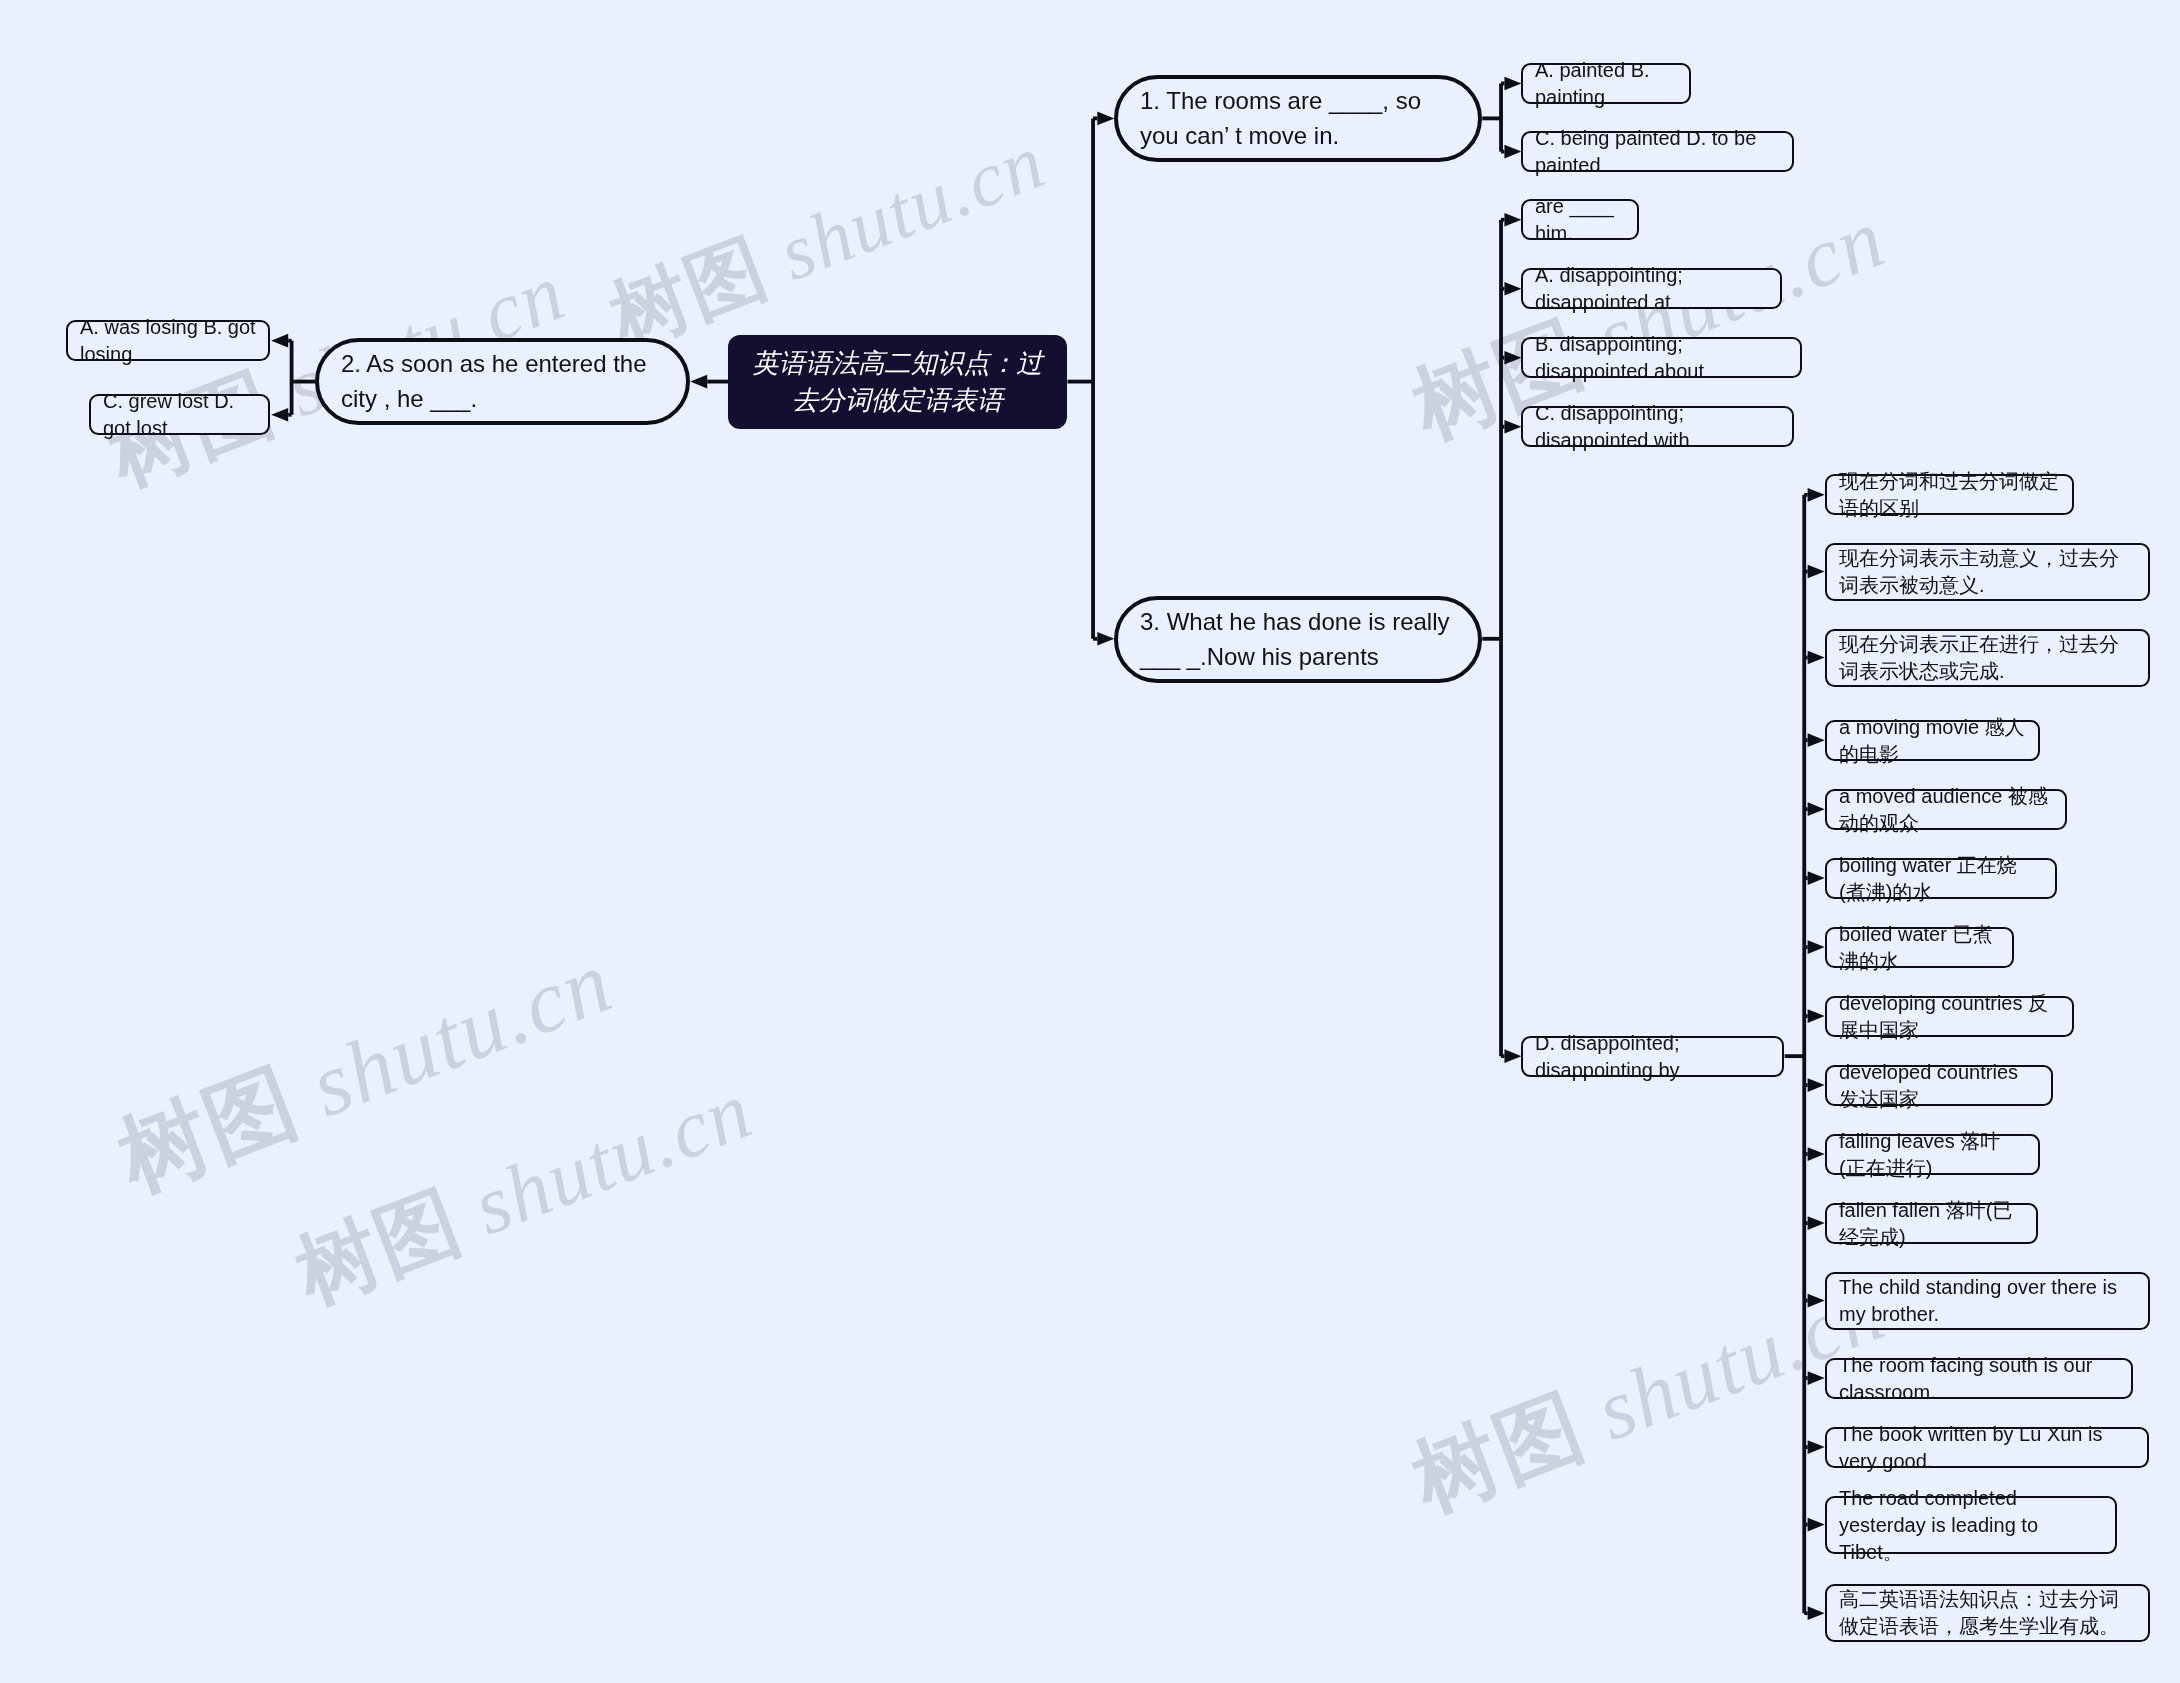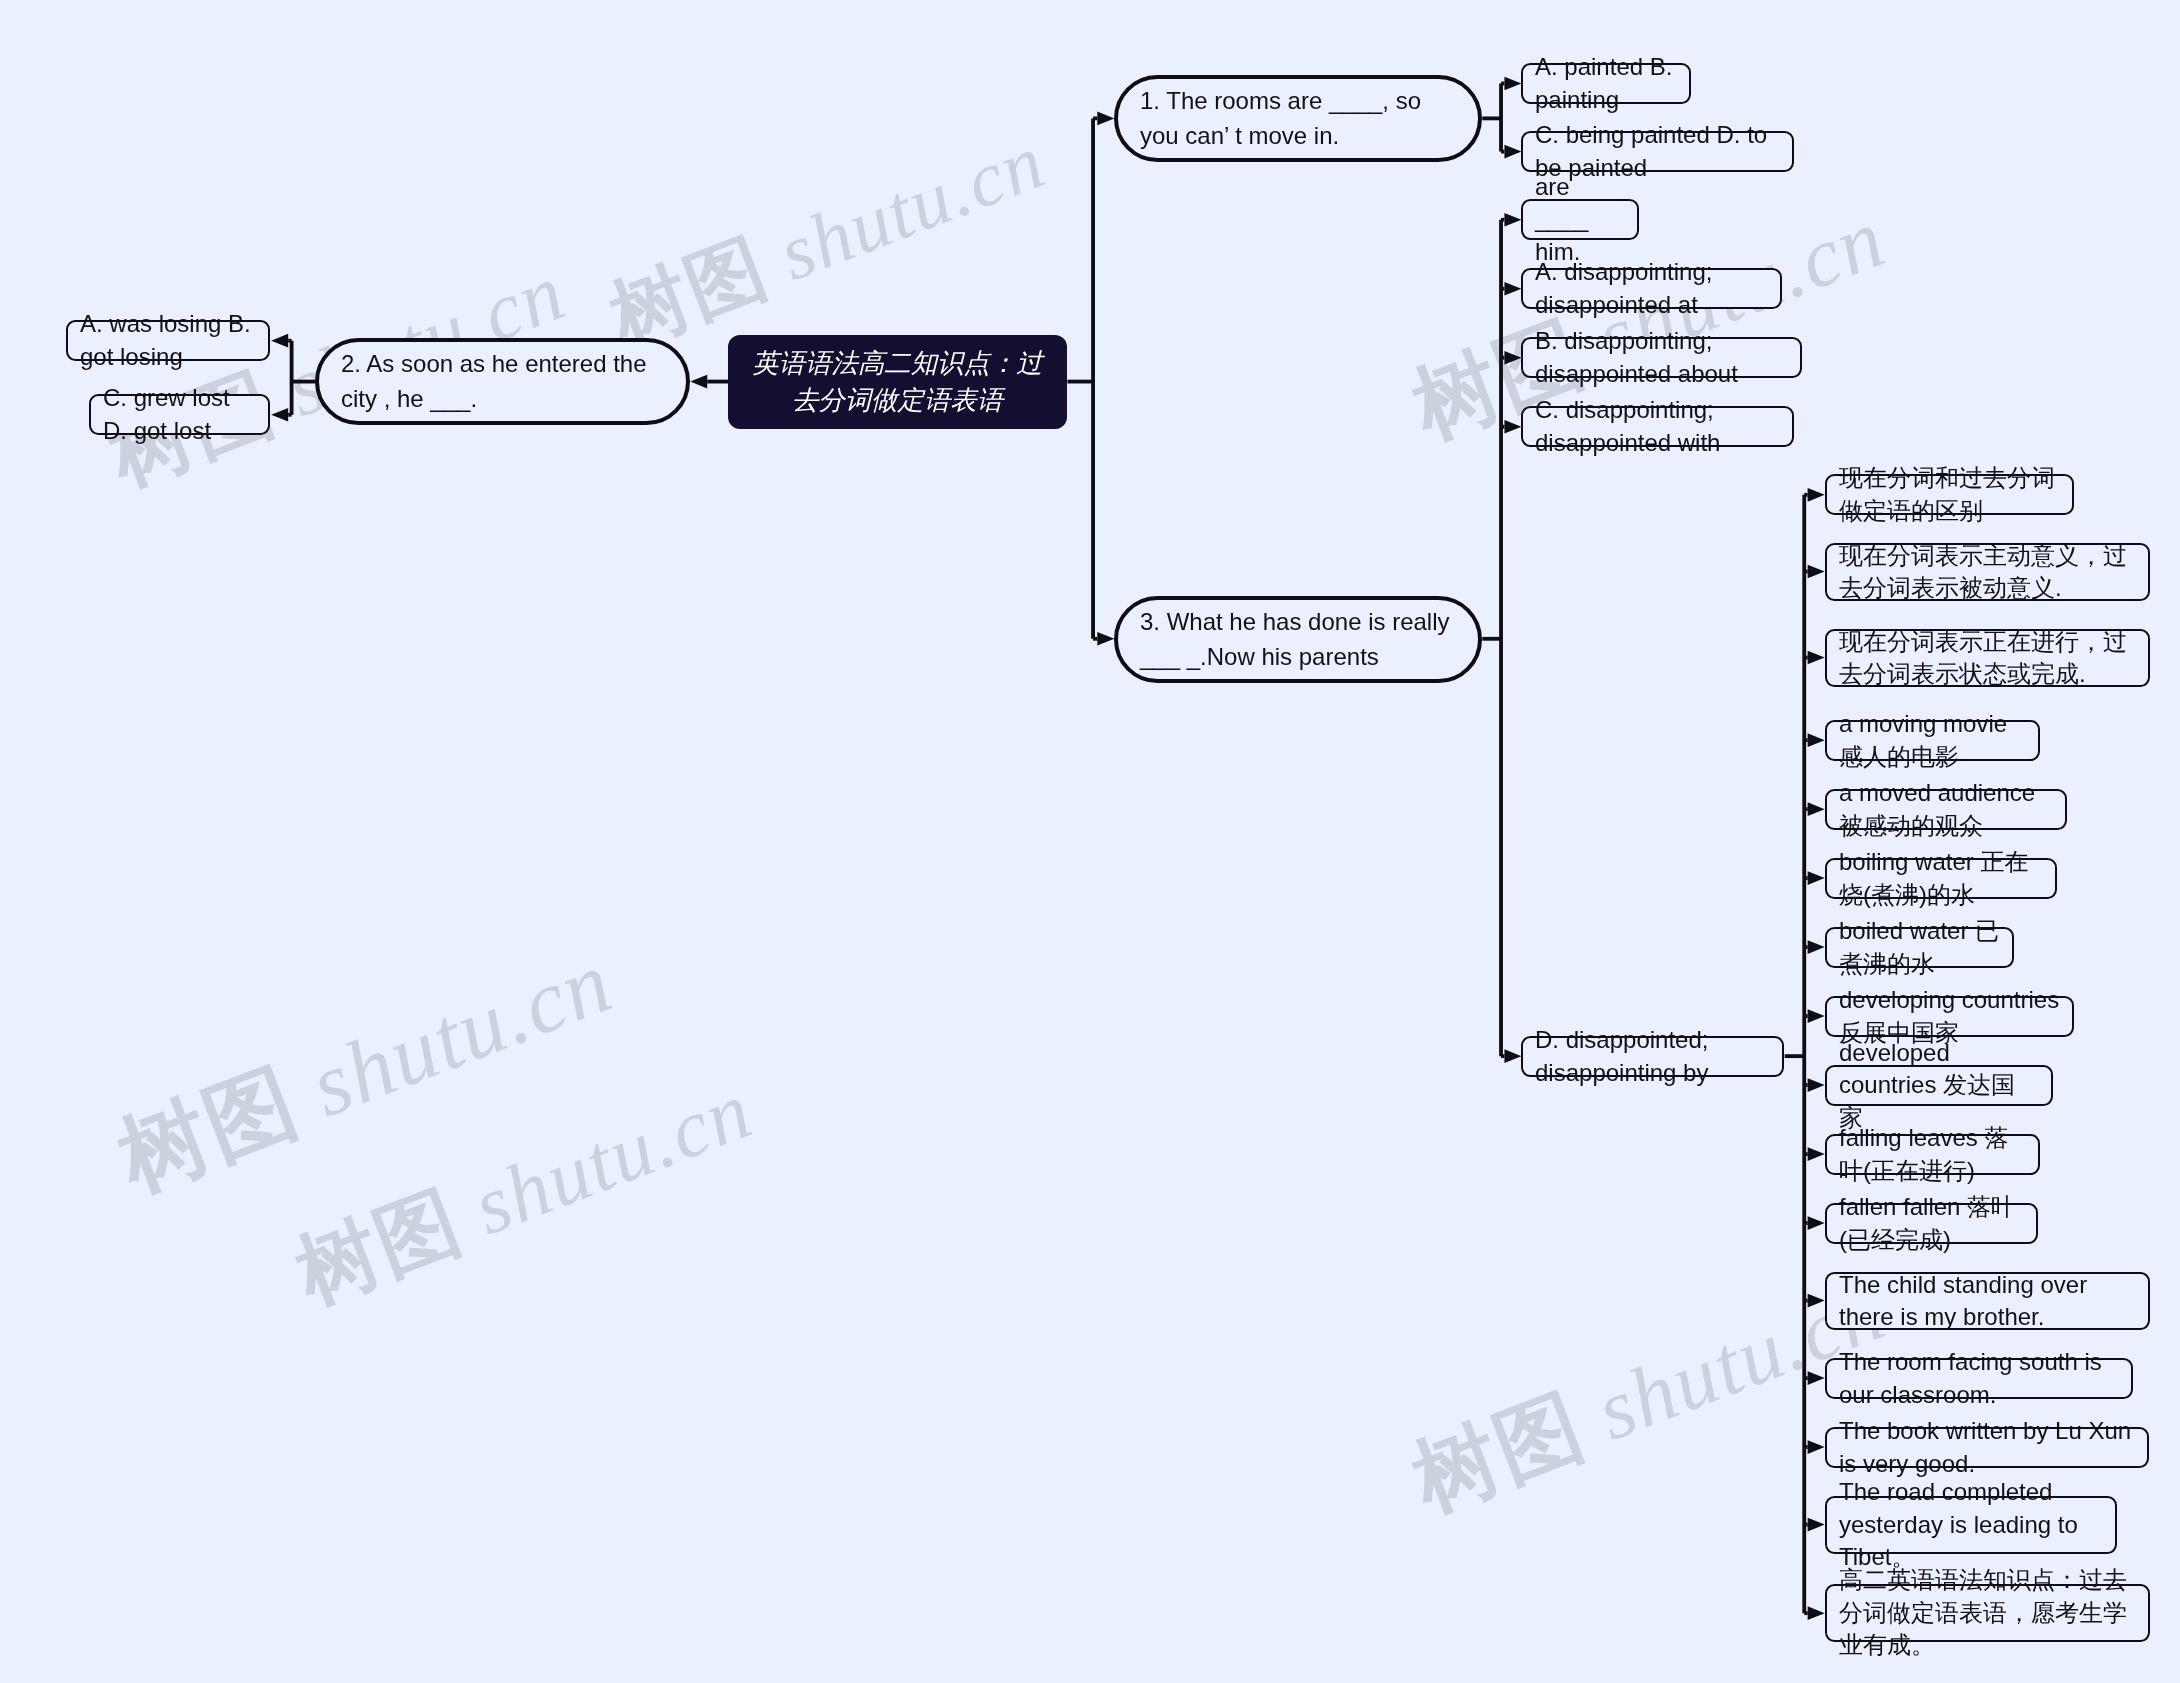--- a/index.html
+++ b/index.html
@@ -62,21 +62,21 @@
   .node {
     position: absolute;
     z-index: 3;
     box-sizing: border-box;
     background: #eaf0fd;
     border: 2.6px solid #0d0d16;
     border-radius: 10.2px;
     display: flex;
     align-items: center;
     padding: 6.8px 12px;
-    font-size: 24px;
+    font-size: 20px;
     line-height: 1.35;
     color: #111118;
   }
   .node.leaf {
     border-width: 2.2px;
     border-radius: 9.4px;
   }
   .node.pill {
     border-radius: 851px;
     border-width: 4.3px;

